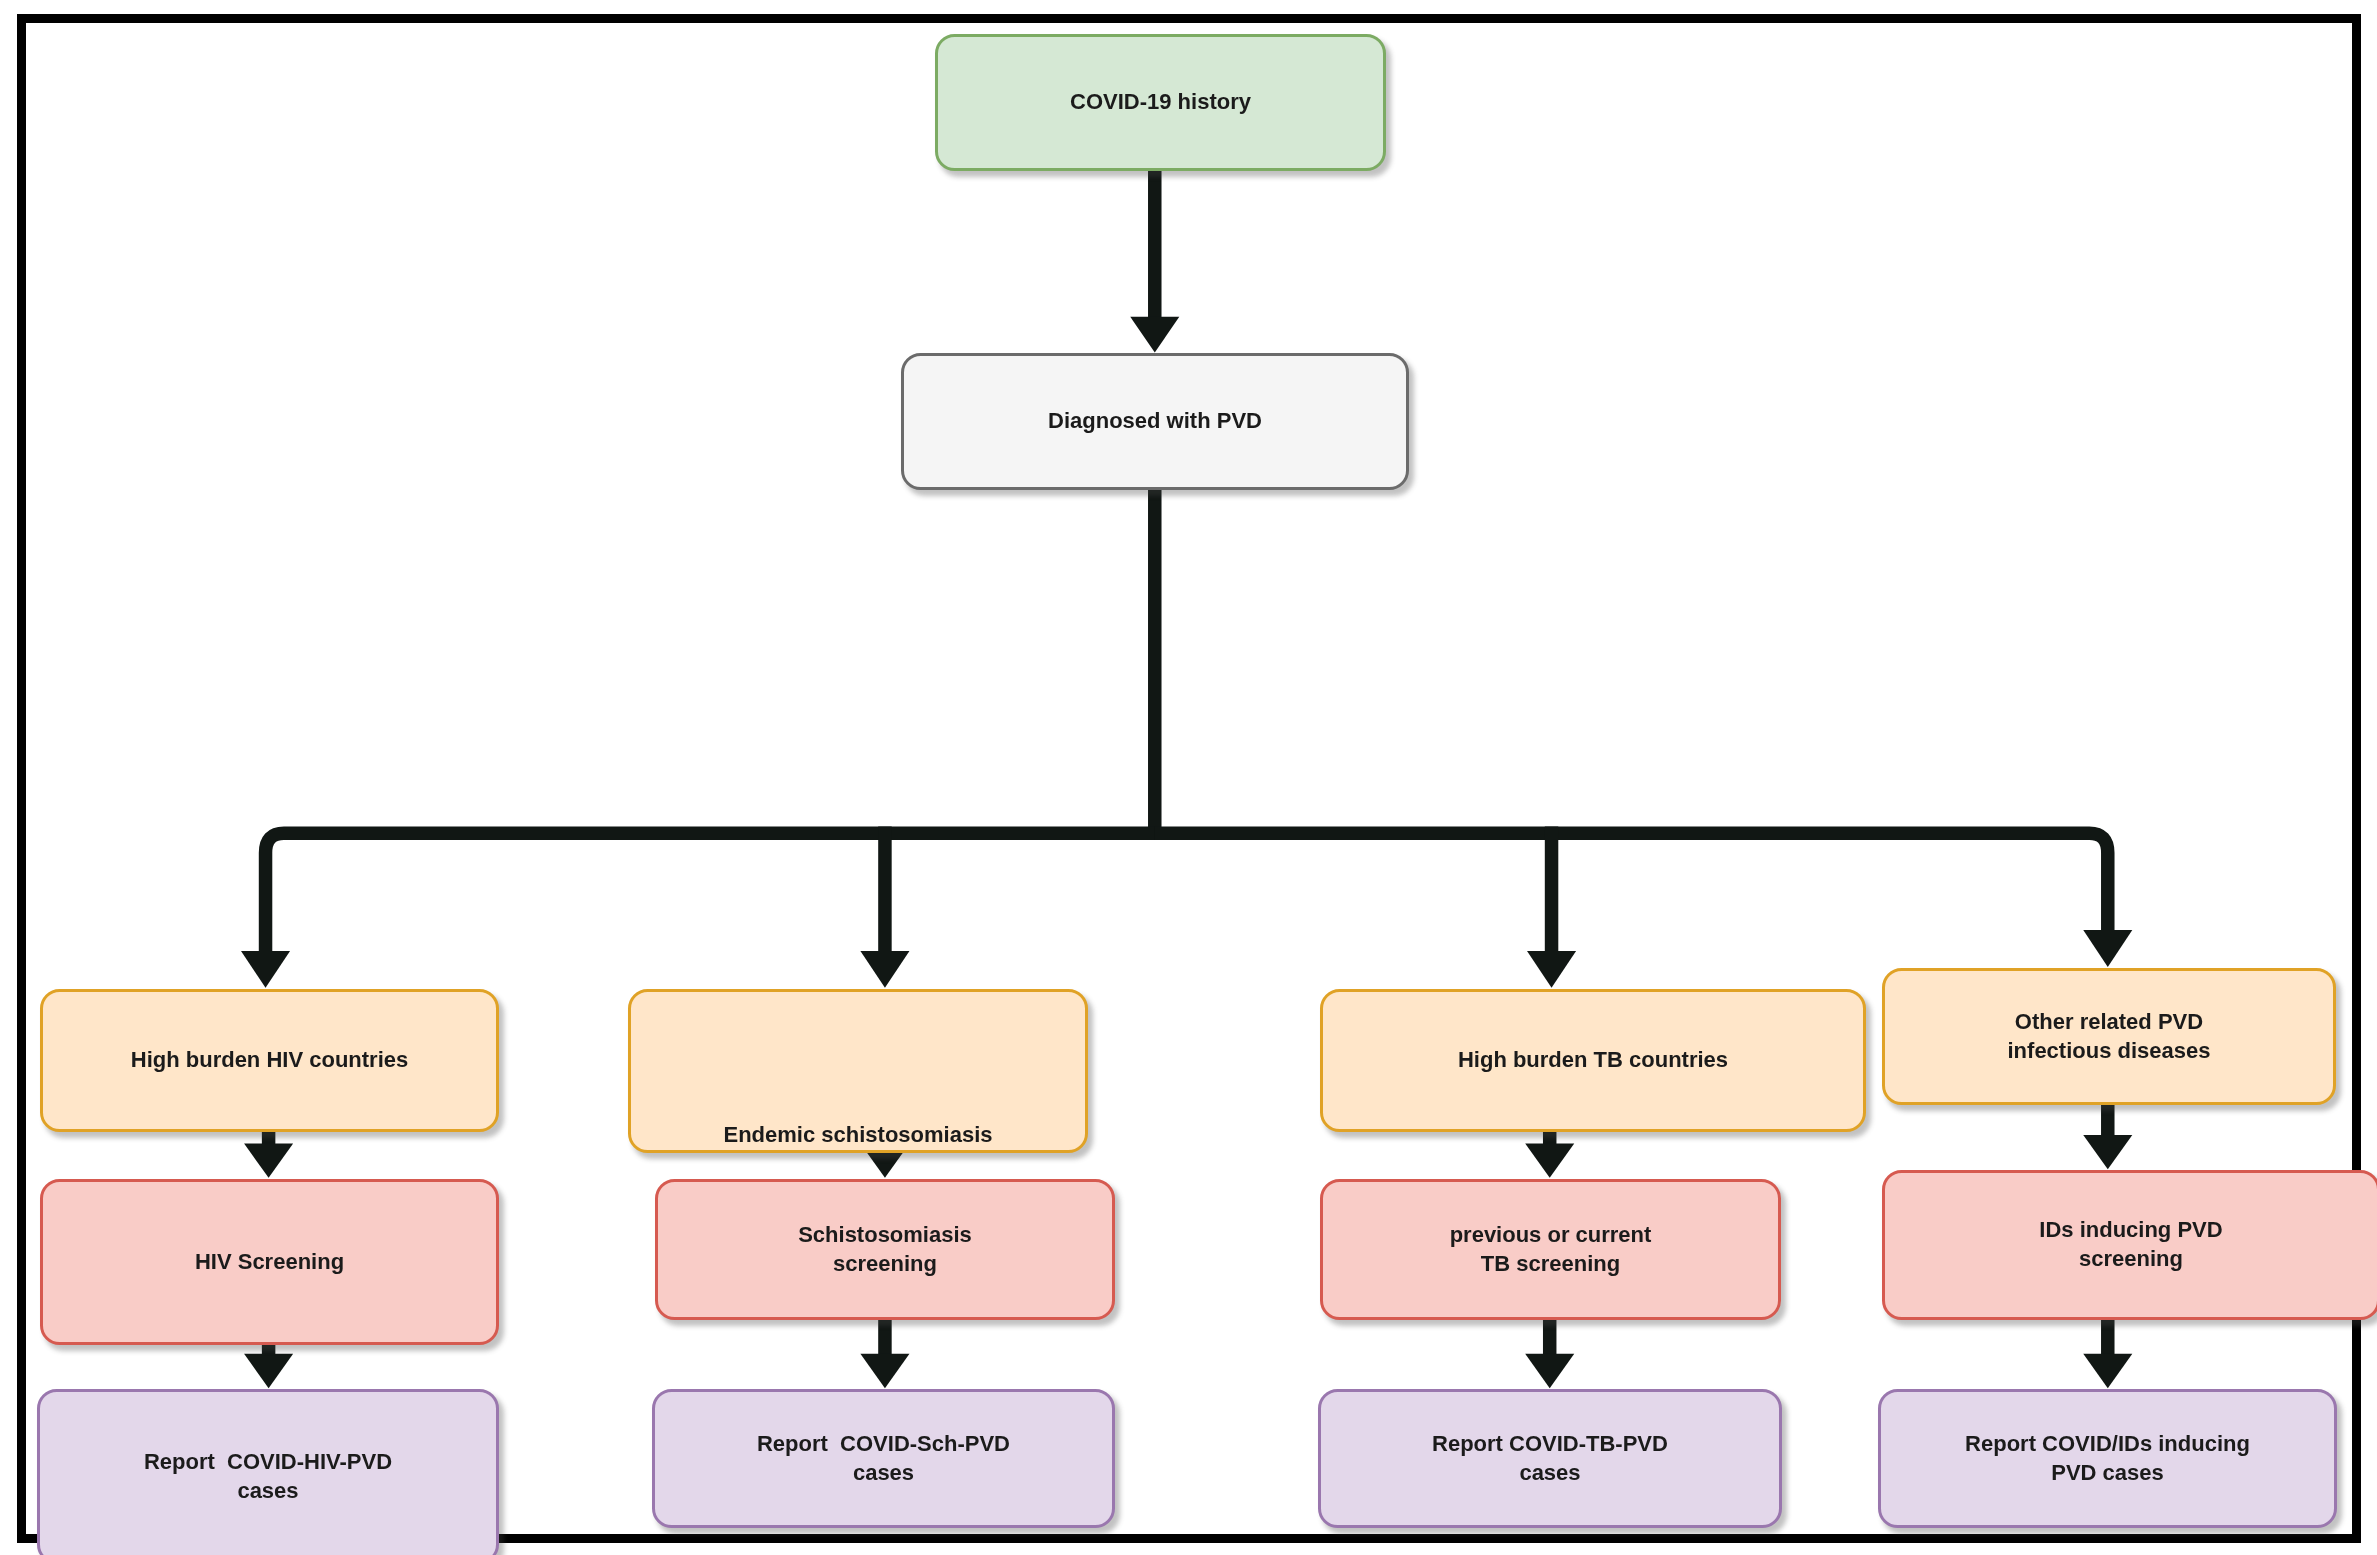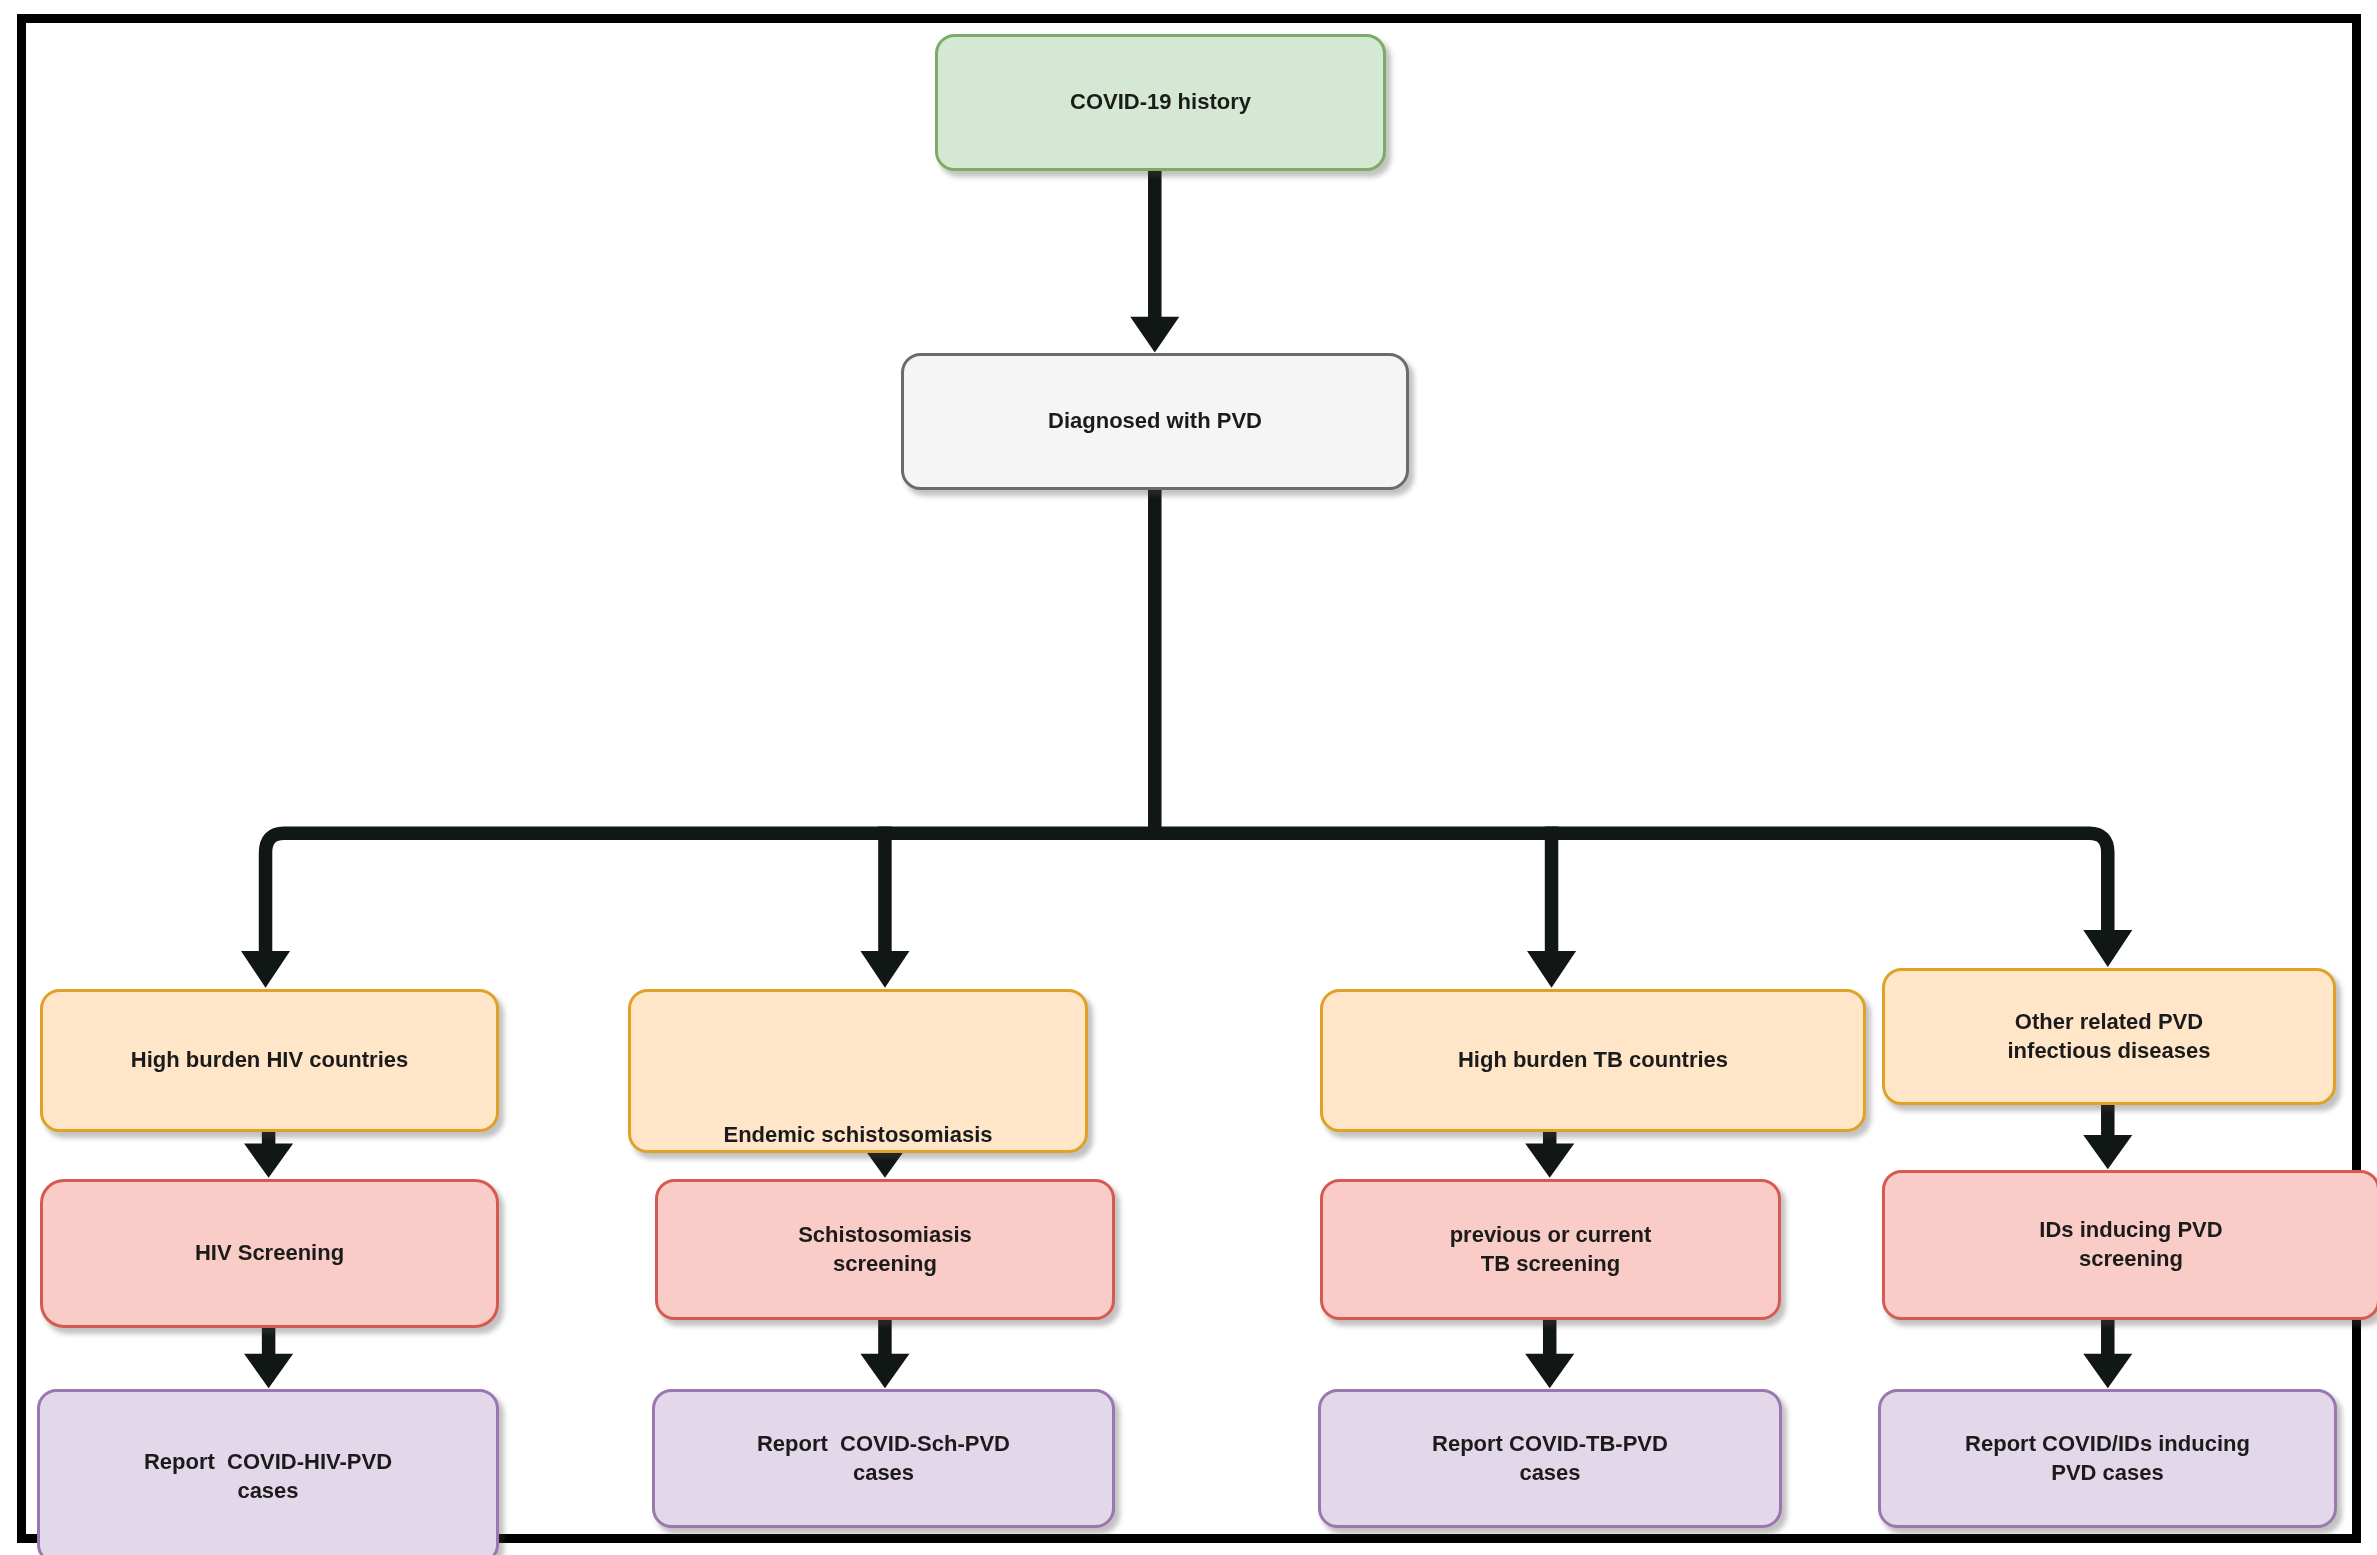--- a/index.html
+++ b/index.html
@@ -34,21 +34,21 @@
 
   
   .p-root {left:935px;top:34px;  width:451px;height:137px;}
   .p-diag {left:901px;top:353px; width:508px;height:137px;}
 
   .p-cond1{left:40px;  top:989px;width:459px;height:143px;}
   .p-cond2{left:628px;top:989px;width:460px;height:164px;align-items:flex-end;}
   .p-cond3{left:1320px;top:989px;width:546px;height:143px;}
   .p-cond4{left:1882px;top:968px;width:454px;height:137px;}
 
-  .p-scr1 {left:40px;  top:1179px;width:459px;height:149px;border-radius:24px;}
+  .p-scr1 {left:40px;  top:1179px;width:459px;height:166px;}
   .p-scr2 {left:655px;top:1179px;width:460px;height:141px;}
   .p-scr3 {left:1320px;top:1179px;width:461px;height:141px;}
   .p-scr4 {left:1882px;top:1170px;width:498px;height:150px;}
 
   .p-rep1 {left:37px;  top:1389px;width:462px;height:175px;}
   .p-rep2 {left:652px;top:1389px;width:463px;height:139px;}
   .p-rep3 {left:1318px;top:1389px;width:464px;height:139px;}
   .p-rep4 {left:1878px;top:1389px;width:459px;height:139px;}
 </style>
 </head>

